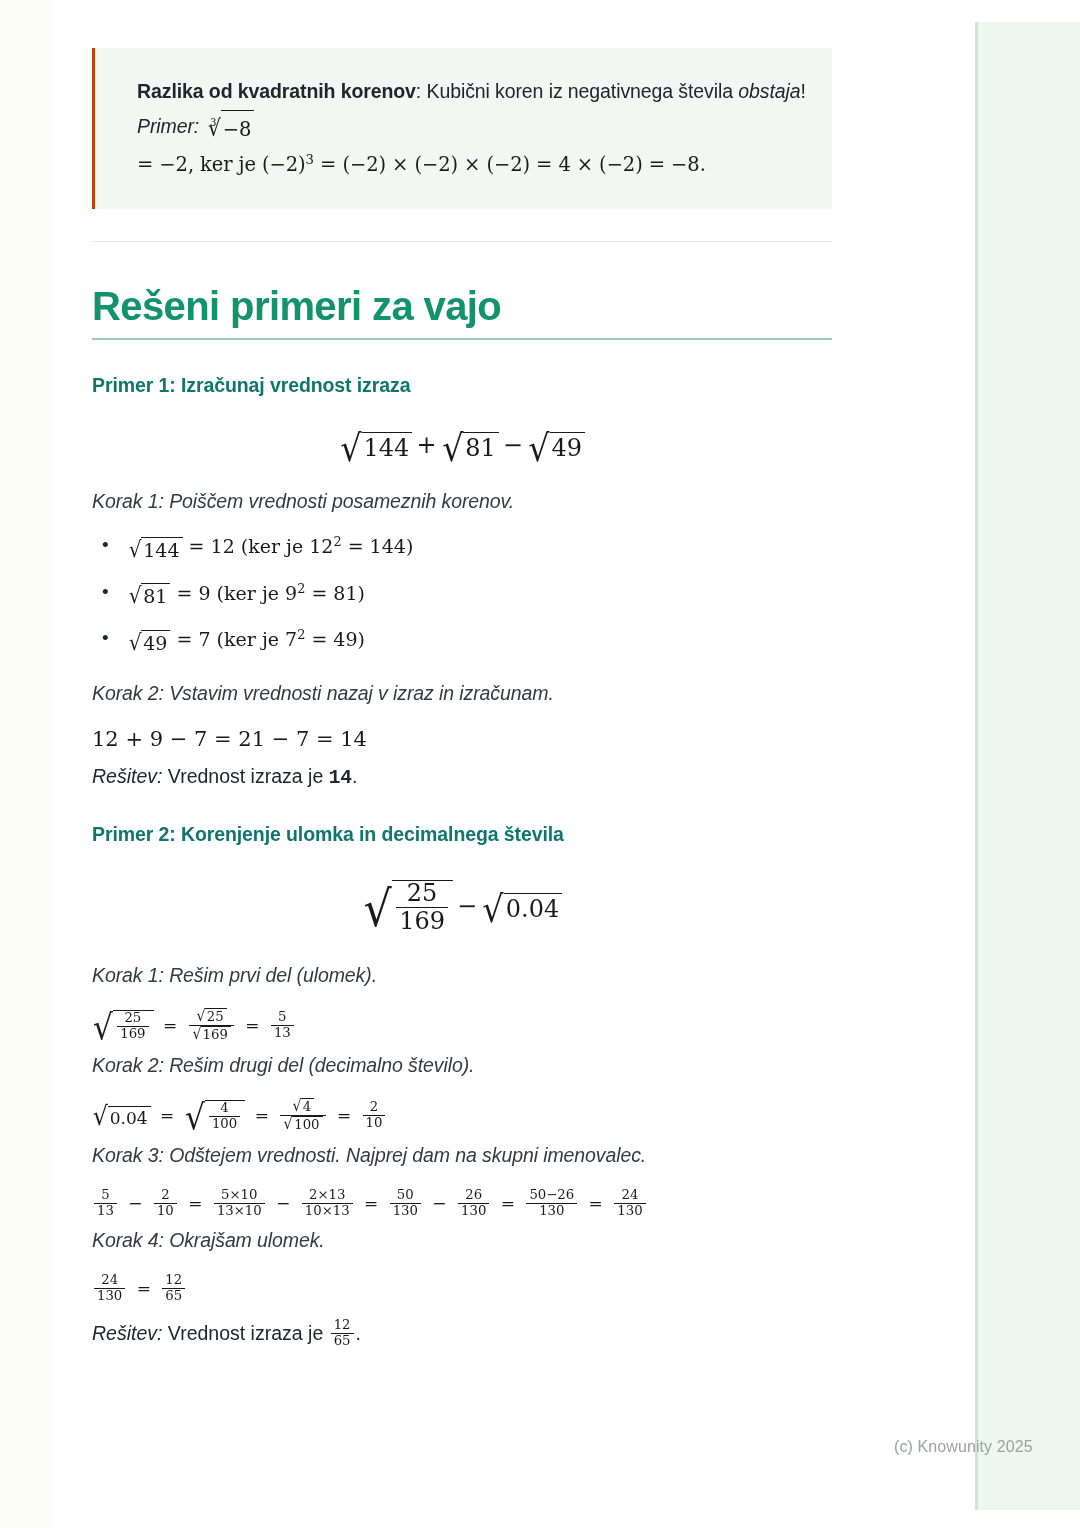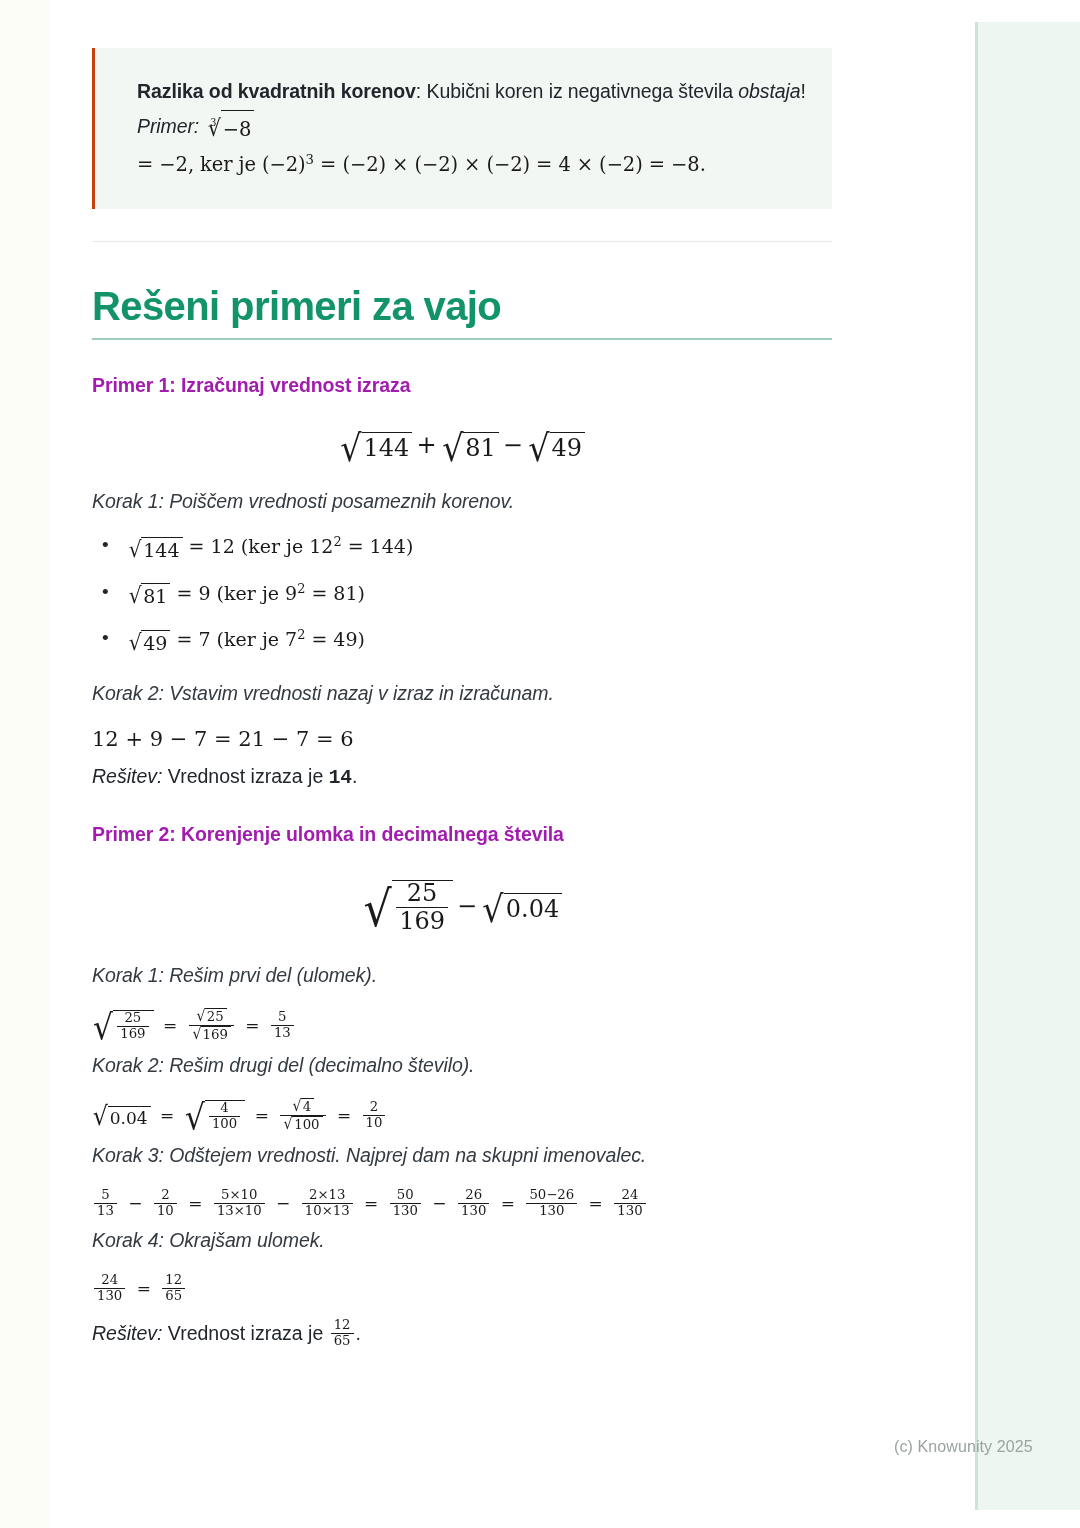--- a/index.html
+++ b/index.html
@@ -79,21 +79,21 @@
     font-size: 40px;
     font-weight: 700;
     margin: 42px 0 0 0;
     letter-spacing: -0.6px;
     line-height: 1.12;
   }
 
   h3.example-title {
     font-size: 19.5px;
     font-weight: 700;
-    color: #a21caf;
+    color: #0f766e;
     margin: 34px 0 0 0;
     letter-spacing: -0.1px;
   }
 
   .step {
     font-size: 19.5px;
     font-style: italic;
     color: #333a41;
     margin: 28px 0 0 0;
     letter-spacing: -0.1px;
@@ -240,21 +240,21 @@
     <li>
       <span class="math rad rad-sm"><span class="sign">√</span><span class="radicand">81</span></span><span class="math"> = 9 (ker je 9</span><sup class="exp math">2</sup><span class="math"> = 81)</span>
     </li>
     <li>
       <span class="math rad rad-sm"><span class="sign">√</span><span class="radicand">49</span></span><span class="math"> = 7 (ker je 7</span><sup class="exp math">2</sup><span class="math"> = 49)</span>
     </li>
   </ul>
 
   <p class="step">Korak 2: Vstavim vrednosti nazaj v izraz in izračunam.</p>
 
-  <div class="math block-math">12 + 9 − 7 = 21 − 7 = 6</div>
+  <div class="math block-math">12 + 9 − 7 = 21 − 7 = 14</div>
 
   <p class="solution">
     <span class="lbl">Rešitev:</span><span> Vrednost izraza je </span><b>14</b><span>.</span>
   </p>
 
   <h3 class="example-title">Primer 2: Korenjenje ulomka in decimalnega števila</h3>
 
   <div class="math display-math">
     <span class="rad rad-tall"><span class="sign">√</span><span class="radicand"><span class="frac full"><span class="num">25</span><span class="den">169</span></span></span></span><span class="op">−</span><span class="rad rad-mid"><span class="sign">√</span><span class="radicand">0.04</span></span>
   </div>

